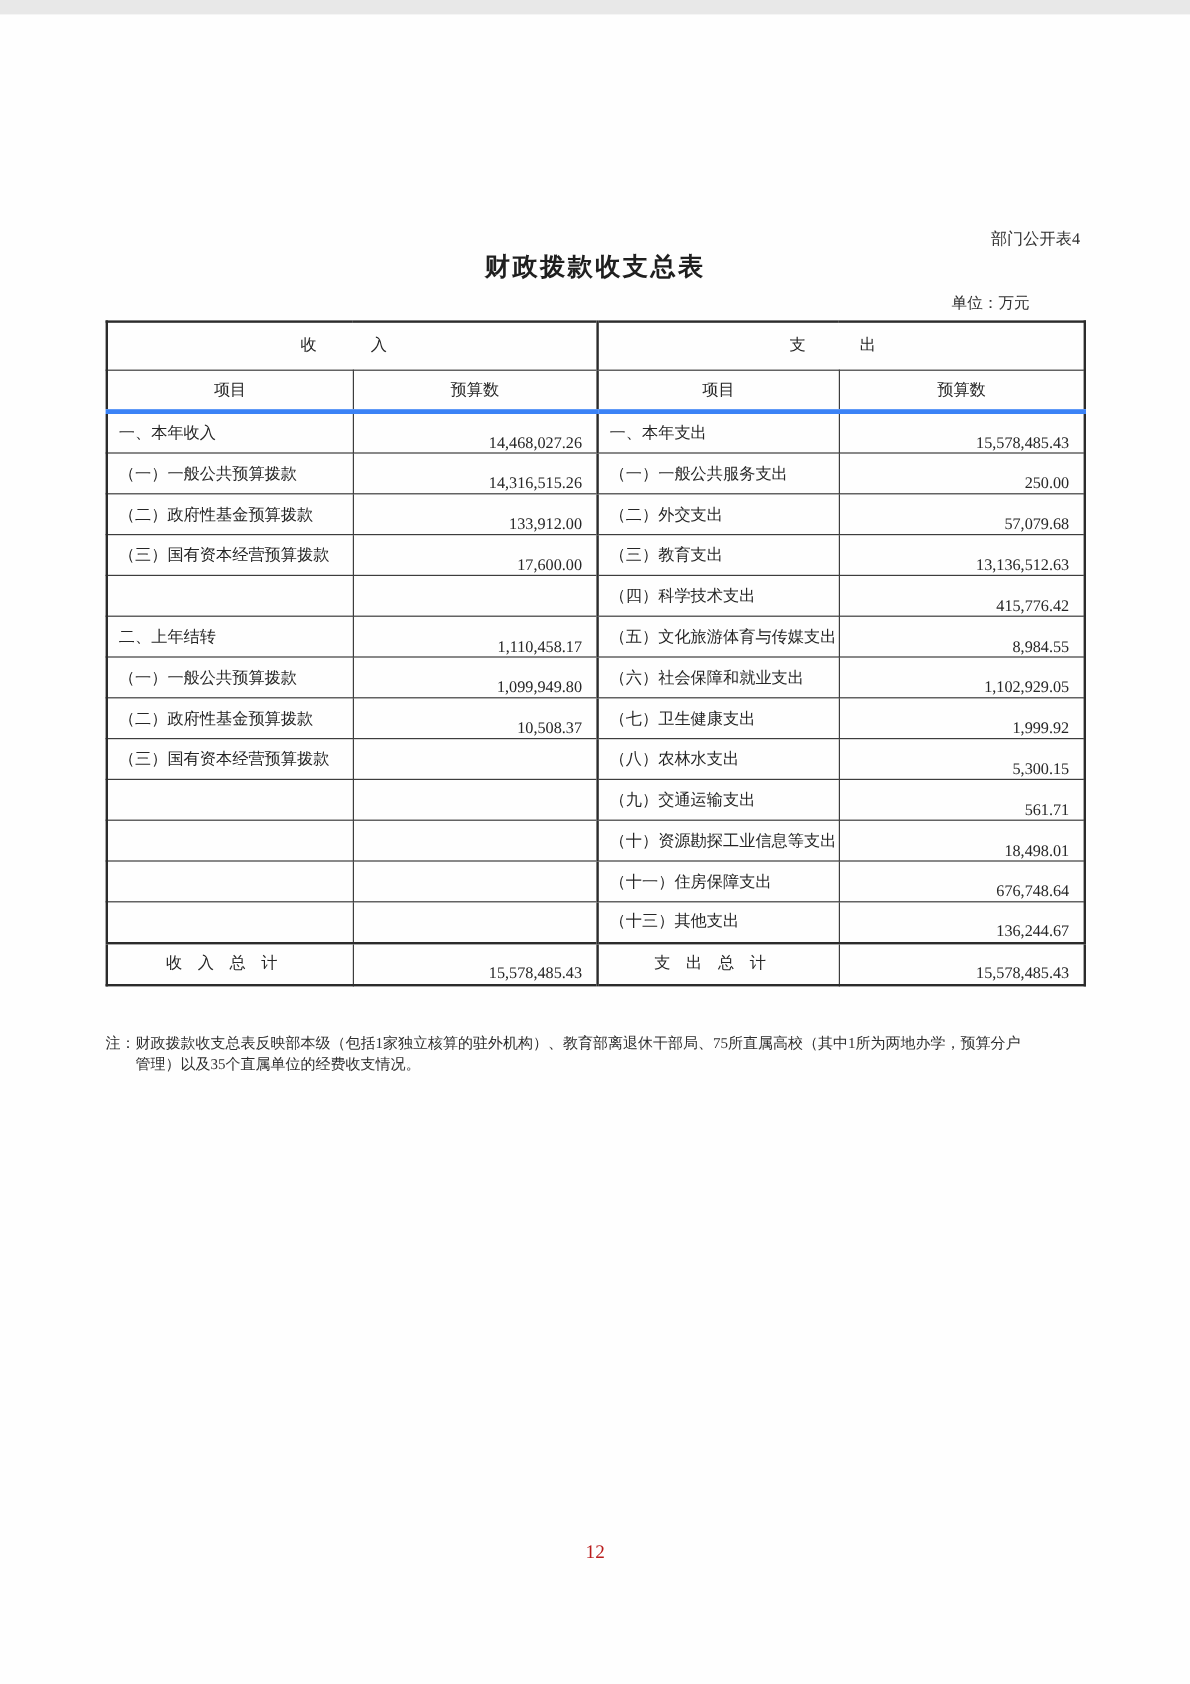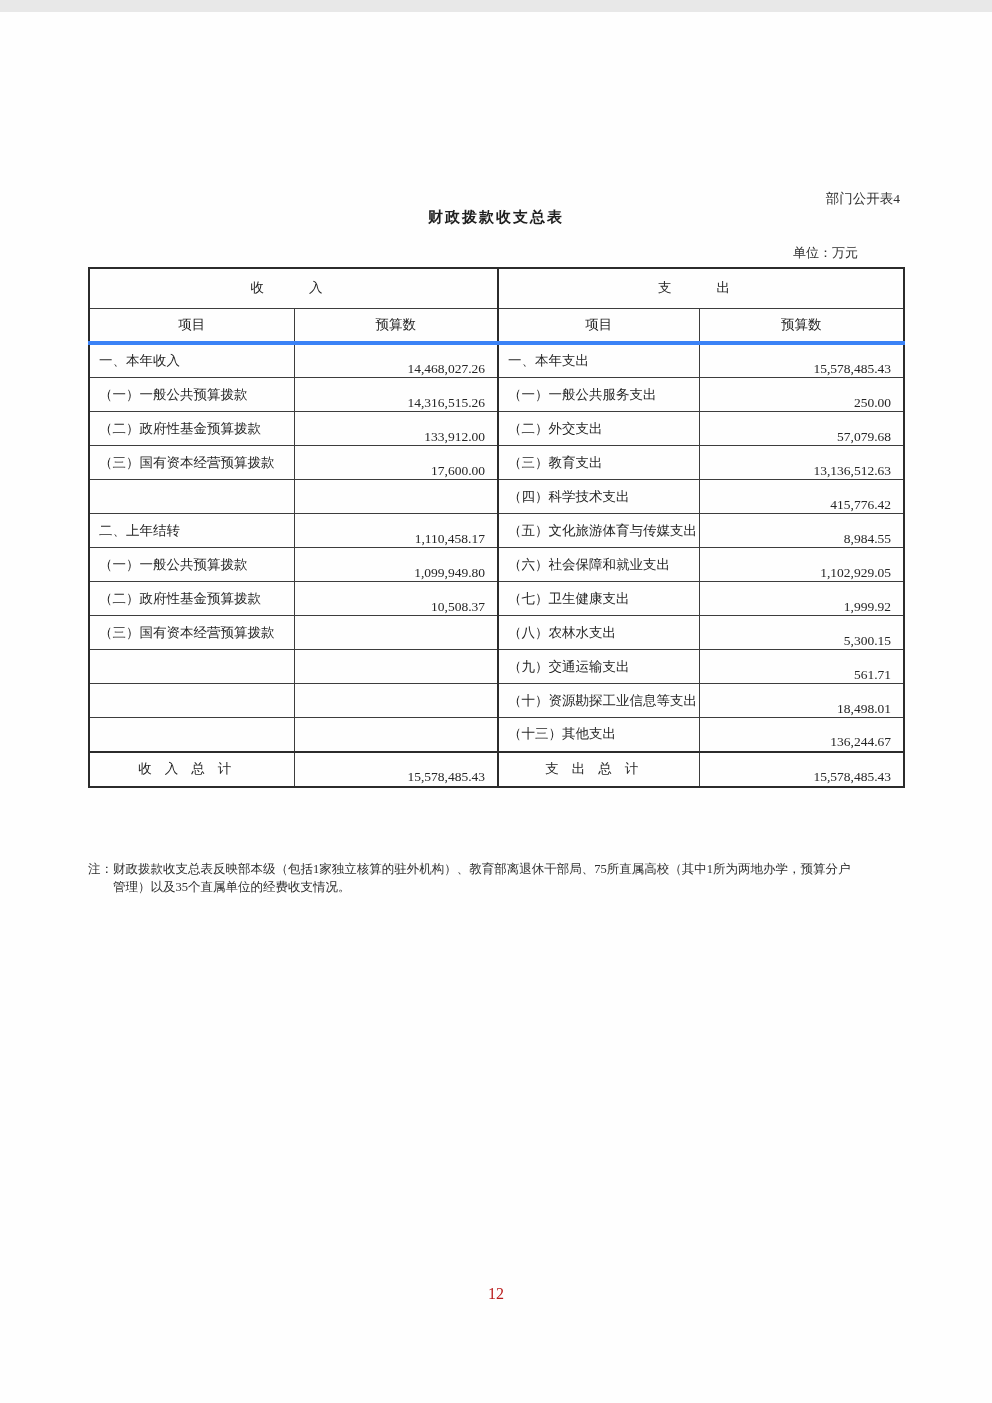--- a/index.html
+++ b/index.html
@@ -10,21 +10,21 @@
     overflow:hidden;
   }
   .doc-label {
     position:absolute; top:178px; right:92px;
     font-size:13.5px; color:#2e2e2e;
   }
   .title {
     position:absolute; top:196px; left:0; width:100%;
     margin:0; text-align:center;
     font-family:"Liberation Sans","DejaVu Sans",sans-serif;
-    font-size:15px; font-weight:bold; letter-spacing:2px; color:#1f1f1f;
+    font-size:21px; font-weight:bold; letter-spacing:2px; color:#1f1f1f;
   }
   .unit-line {
     position:absolute; top:232px; right:134px;
     font-size:13px; color:#2e2e2e;
   }
   table.budget-table {
     position:absolute; left:88px; top:255px;
     width:815px; table-layout:fixed;
     border-collapse:collapse;
     border:2px solid #2b2b2b;
@@ -154,20 +154,26 @@
         </tr>
         <tr>
           <td class="cell-item"></td>
           <td class="cell-value"></td>
           <td class="cell-item col-divider">（十）资源勘探工业信息等支出</td>
           <td class="cell-value">18,498.01</td>
         </tr>
         <tr>
           <td class="cell-item"></td>
           <td class="cell-value"></td>
+          <td class="cell-item col-divider">（十一）住房保障支出</td>
+          <td class="cell-value">676,748.64</td>
+        </tr>
+        <tr>
+          <td class="cell-item"></td>
+          <td class="cell-value"></td>
           <td class="cell-item col-divider">（十三）其他支出</td>
           <td class="cell-value">136,244.67</td>
         </tr>
       </tbody>
     <tfoot>
       <tr class="total-row">
         <td class="cell-total spread-small">收入总计</td>
         <td class="cell-value">15,578,485.43</td>
         <td class="cell-total spread-small col-divider">支出总计</td>
         <td class="cell-value">15,578,485.43</td>

